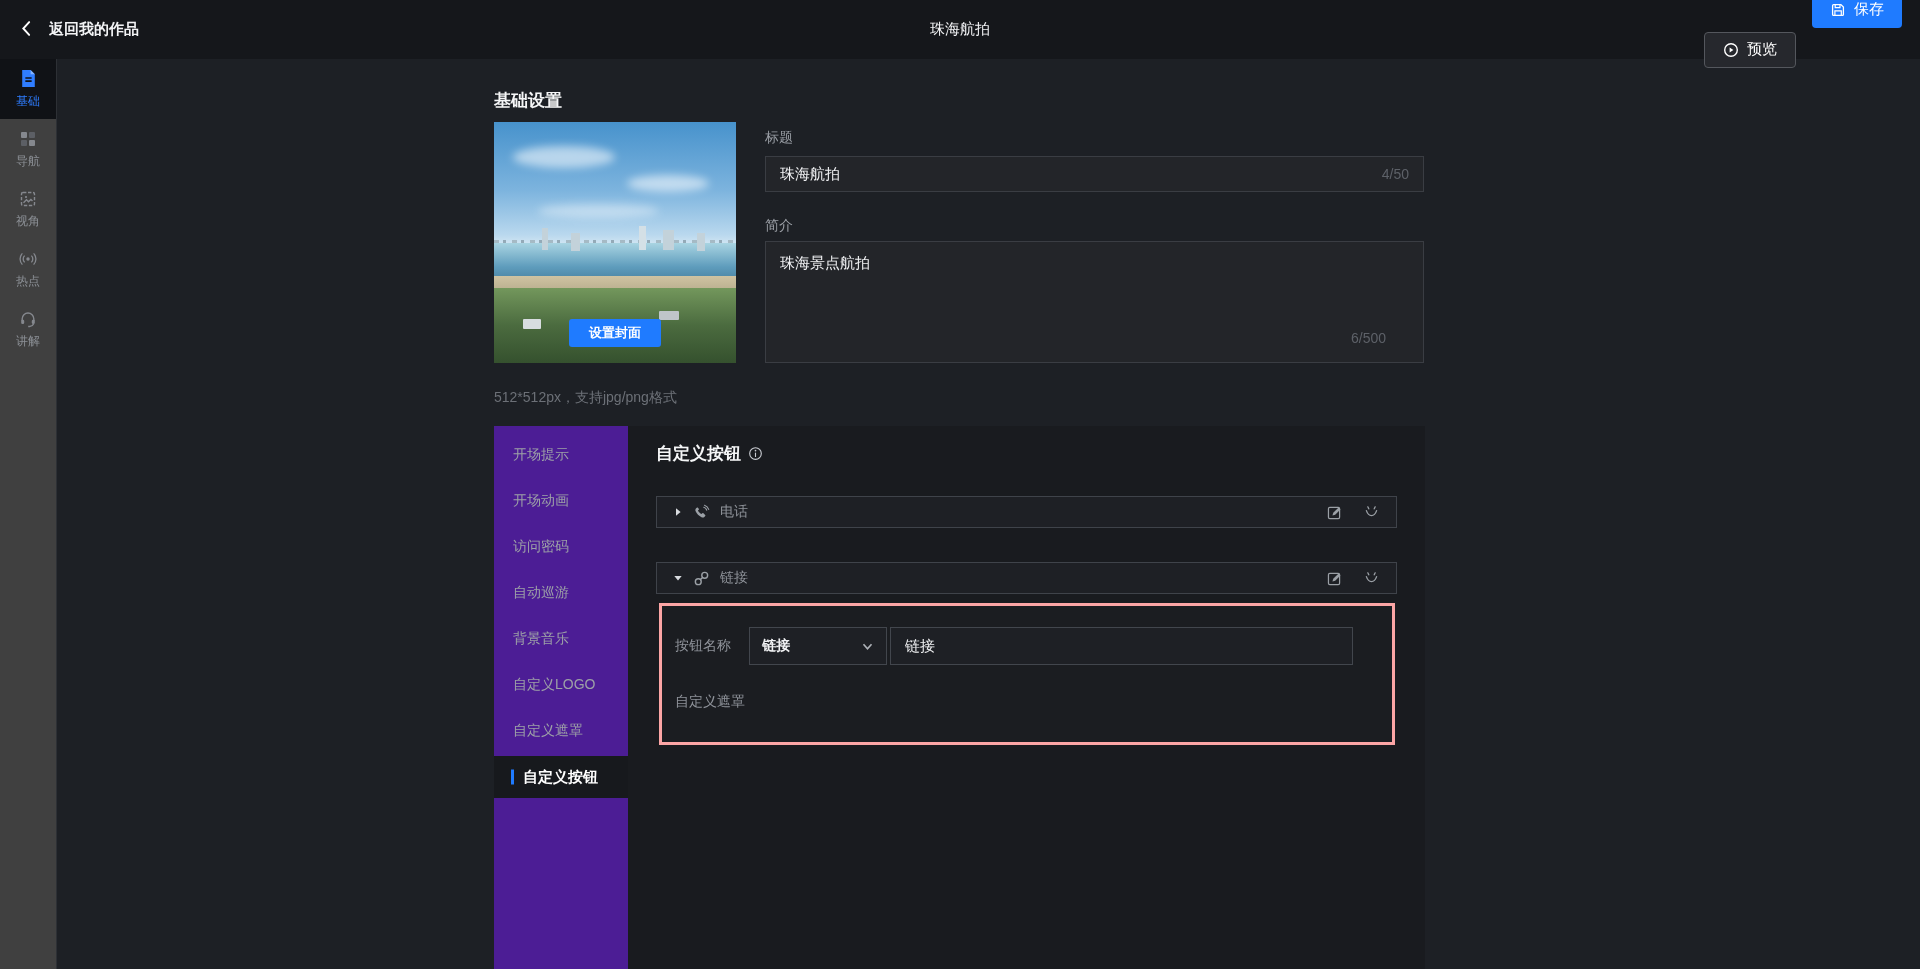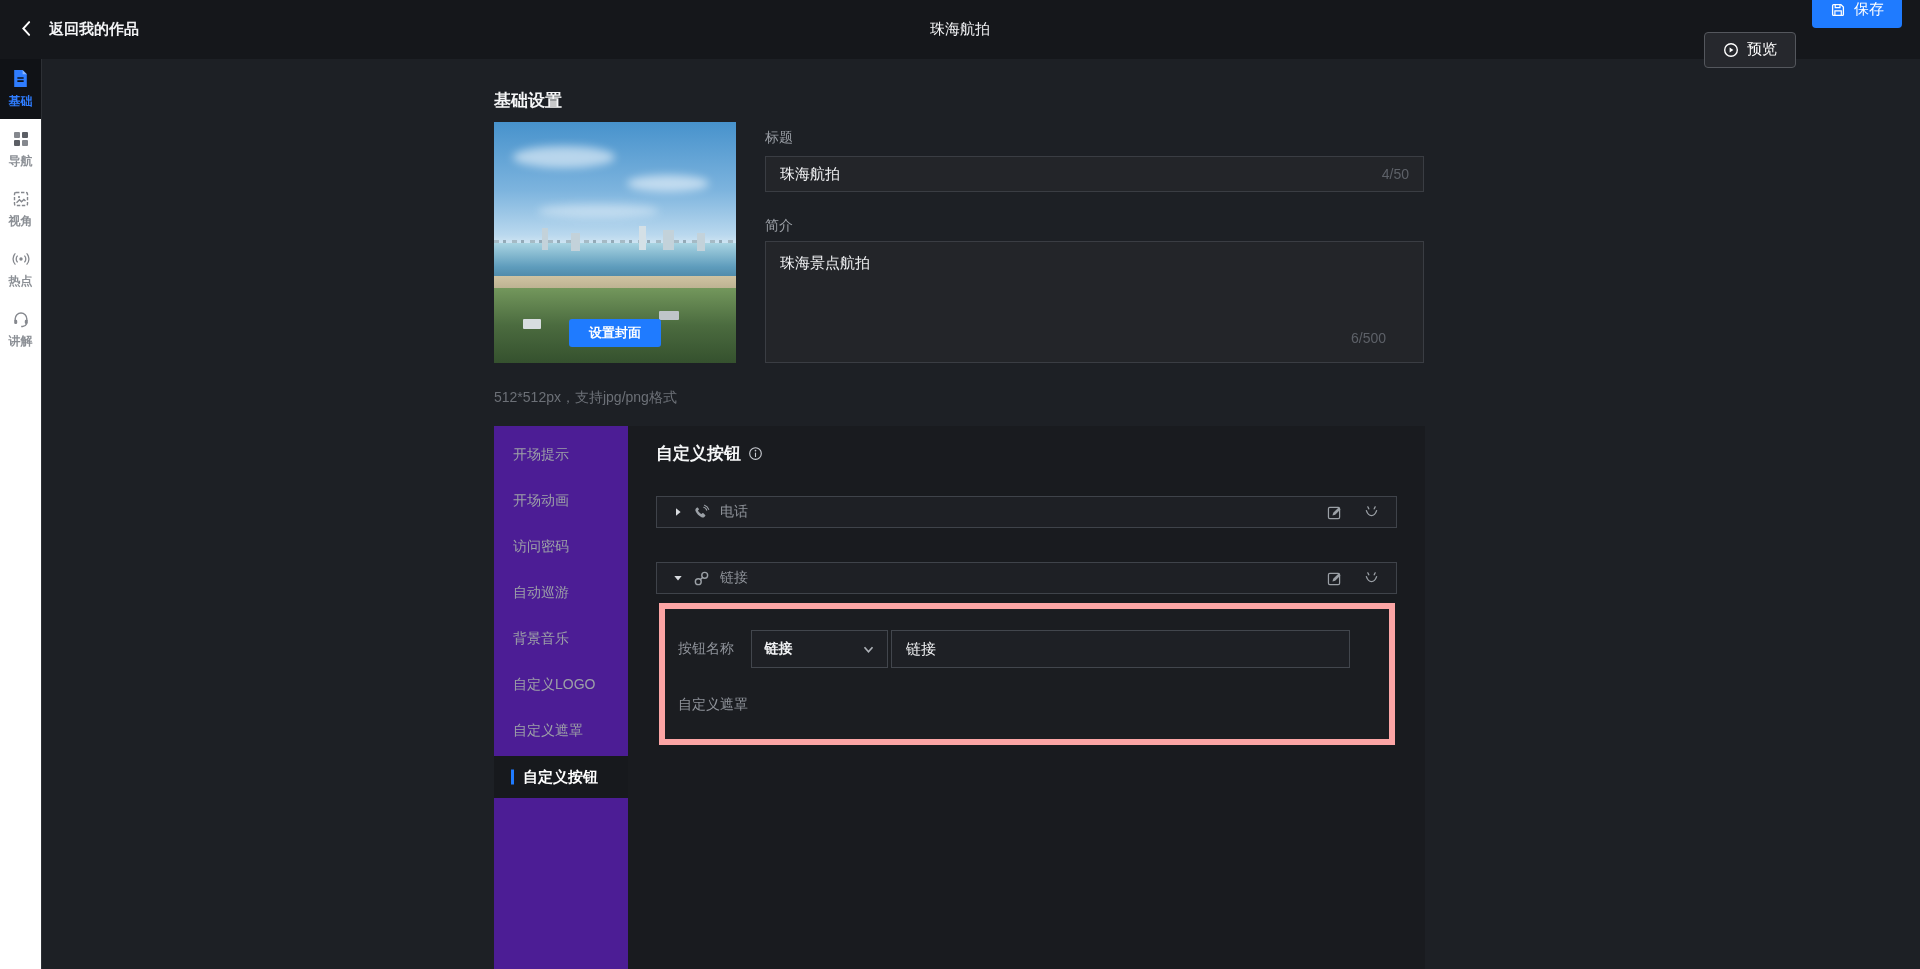--- a/index.html
+++ b/index.html
@@ -14,22 +14,22 @@
   .topbar-title { position:absolute; left:0; right:0; text-align:center; font-size:15px;
     color:#f2f3f5; pointer-events:none; }
   .topbar-actions { margin-left:auto; display:flex; gap:16px; z-index:2; }
   .btn { display:flex; align-items:center; gap:8px; height:36px; padding:0 18px;
     border-radius:4px; font-size:15px; color:#fff; cursor:pointer; border:none;
     font-family:"Liberation Sans", sans-serif; }
   .btn.preview { background:#26282d; border:1px solid #54575d;margin-top:40px; }
   .btn.save { background:#1f7bff; }
 
   
-  .rail { position:absolute; top:59px; left:0; bottom:0; width:42px; background:#ffffff;
-    border-right:1px solid #2d3035; z-index:5;font-weight:bold; }
+  .rail { position:absolute; top:59px; left:0; bottom:0; width:57px; background:#404040;
+    border-right:1px solid #2d3035; z-index:5; }
   .rail-item { height:60px; display:flex; flex-direction:column; align-items:center;
     justify-content:center; gap:4px; font-size:12px; color:#8b8f95; cursor:pointer; }
   .rail-item.active { background:#101216; color:#2f7dff; }
 
   
   .main { position:absolute; left:58px; top:59px; right:0; bottom:0; background:#1d2025; }
 
   .section-title { position:absolute; left:436px; top:30px; font-size:17px; font-weight:bold; color:#f5f6f7; }
 
   
@@ -82,21 +82,21 @@
     font-size:17px; font-weight:bold; color:#f5f6f7; }
   .cb-row { position:absolute; left:28px; width:741px; height:32px; background:#1e2025;
     border:1px solid #3f434a; display:flex; align-items:center; gap:10px; padding:0 16px; }
   .cb-row.r1 { top:70px; }
   .cb-row.r2 { top:136px; }
   .cb-label { font-size:14px; color:#8f939a; }
   .cb-actions { margin-left:auto; display:flex; gap:20px; align-items:center; }
   .icon-btn { cursor:pointer; display:flex; align-items:center; }
 
   .form-box { position:absolute; left:31px; top:177px; width:736px; height:142px;
-    border:6px solid #fca5a5; background:#1b1d21; }
+    border:3px solid #fca5a5; background:#1b1d21; }
   .form-row { position:absolute; left:13px; right:39px; height:38px; display:flex; align-items:center; }
   .form-row.fr1 { top:21px; }
   .form-row.fr2 { top:77px; }
   .form-label { width:75px; font-size:14px; color:#8f939a; }
   .select { width:139px; height:38px; border:1px solid #42464d; background:#1e2025;
     display:flex; align-items:center; padding:0 12px; cursor:pointer; }
   .select .value { font-size:14px; font-weight:bold; color:#f0f1f3; }
   .select svg { margin-left:auto; }
   .f-input { height:38px; border:1px solid #42464d; background:#1e2025; display:flex;
     align-items:center; padding:0 14px; cursor:text; }

